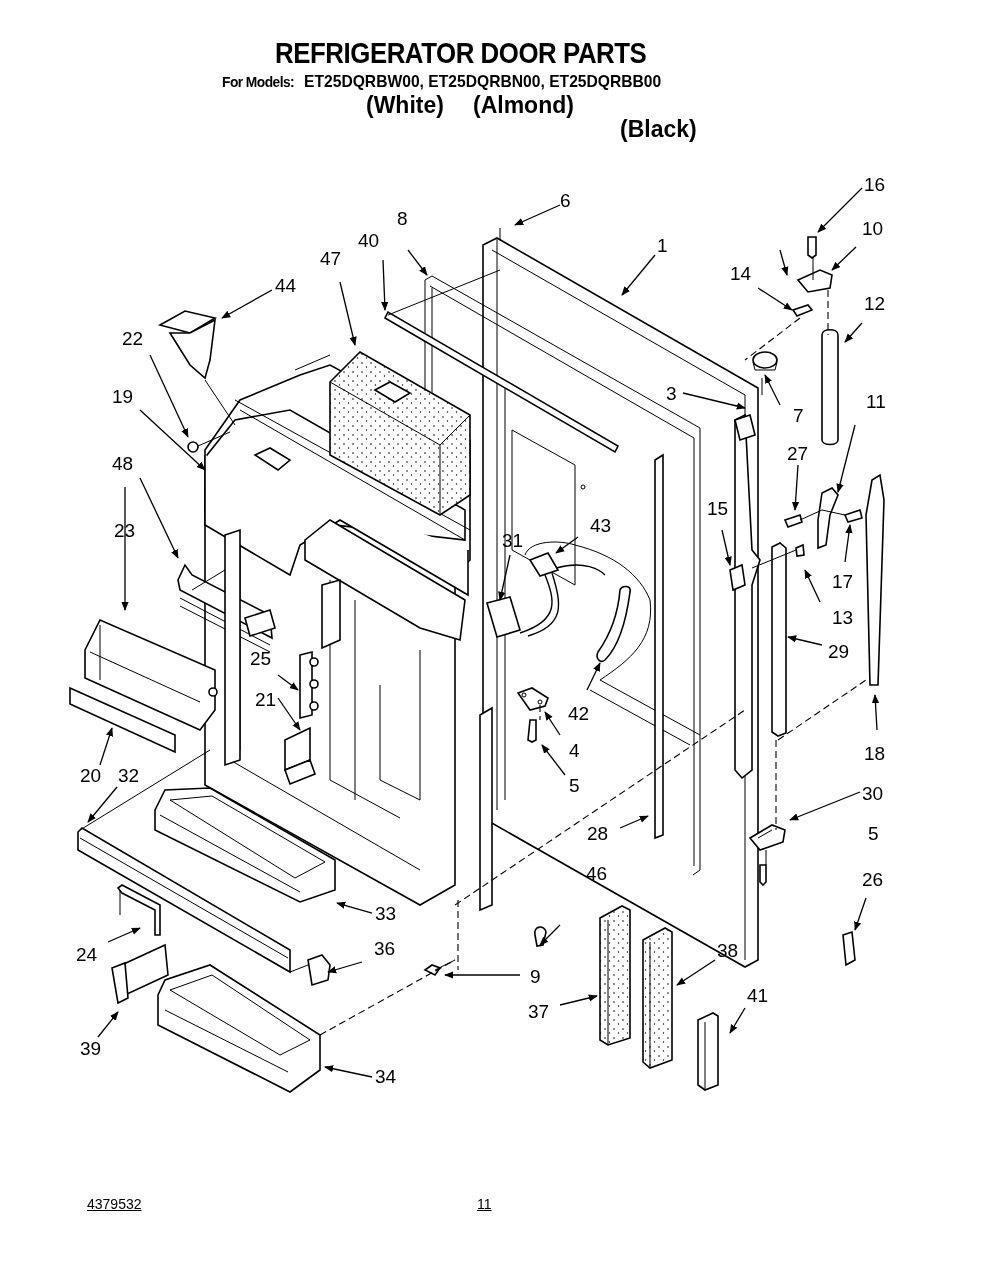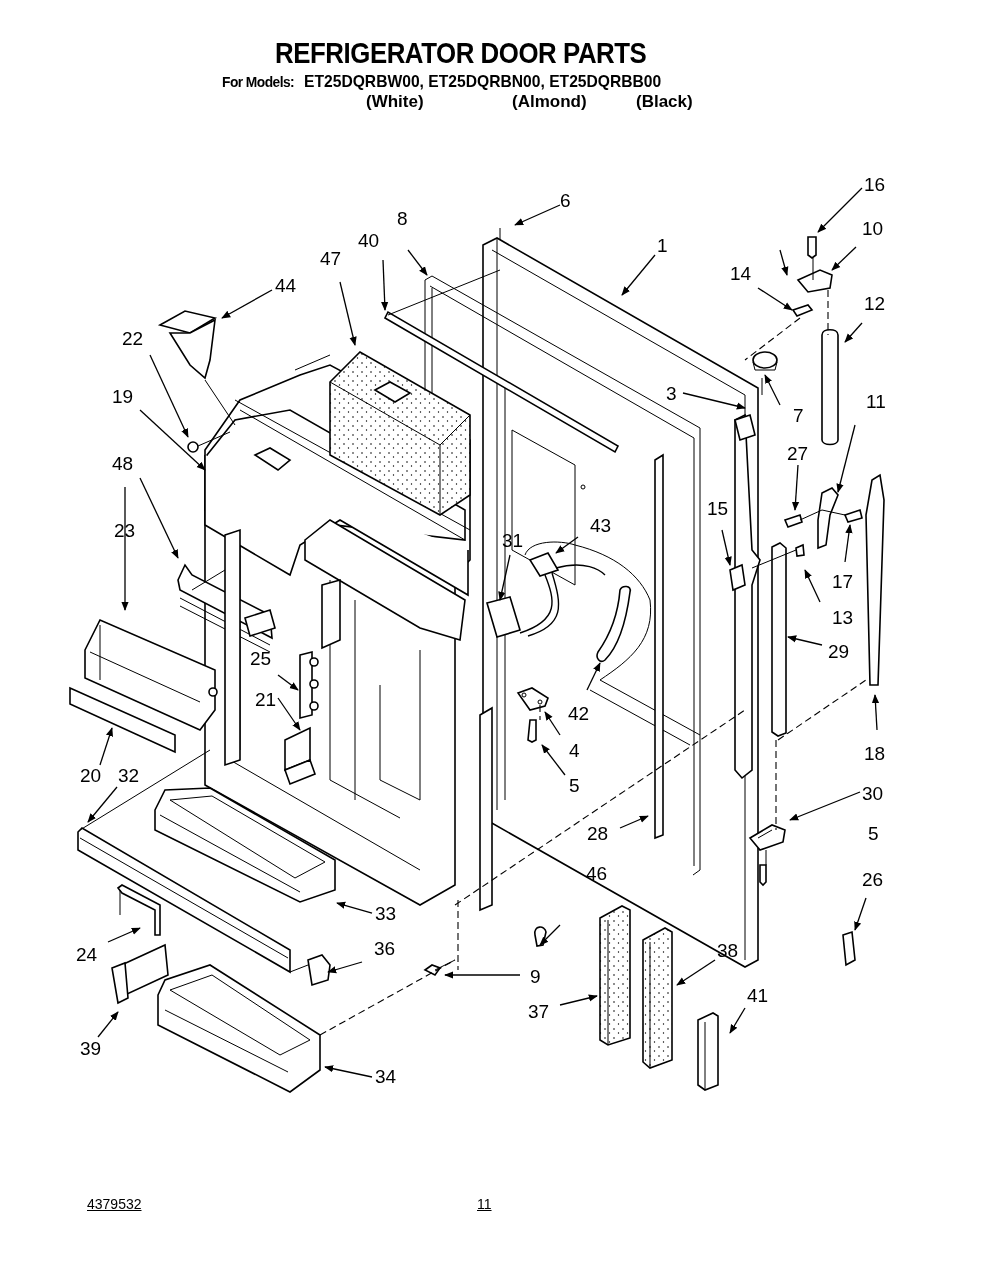--- a/index.html
+++ b/index.html
@@ -3,21 +3,21 @@
 <meta charset="utf-8">
 <style>
   html, body { margin: 0; padding: 0; background: #ffffff; }
   body { width: 1000px; height: 1274px; position: relative; overflow: hidden;
          font-family: "Liberation Sans", sans-serif; color: #000; }
   .title { position: absolute; left: 275px; top: 36px; font-size: 30px; font-weight: bold;
            letter-spacing: -0.5px; transform: scaleX(0.86); transform-origin: left top; white-space: nowrap; }
   .models { position: absolute; left: 222px; top: 72px; font-size: 17px; font-weight: bold; white-space: nowrap;
             transform: scaleX(0.92); transform-origin: left top; }
   .models .lbl { font-size: 15px; letter-spacing: -0.6px; margin-right: 6px; }
-  .variant { position: absolute; top: 92px; font-size: 17px; font-weight: bold; white-space: nowrap; }
+  .variant { position: absolute; top: 92px; font-size: 23px; font-weight: bold; white-space: nowrap; }
   .footer { position: absolute; top: 1196px; font-size: 14px; text-decoration: underline; }
   svg#diagram { position: absolute; left: 0; top: 0; }
   .callout { font-family: "Liberation Sans", sans-serif; font-size: 19px; fill: #000; }
   .ln { stroke: #000; stroke-width: 1.4; fill: none; }
   .thin { stroke: #000; stroke-width: 1; fill: none; }
   .part { stroke: #000; stroke-width: 1.6; fill: #fff; }
   .dash { stroke: #000; stroke-width: 1.1; fill: none; stroke-dasharray: 7 4; }
   .foam { stroke: #000; stroke-width: 1.6; fill: url(#dots); }
   .arrow { stroke: #000; stroke-width: 1.3; fill: none; marker-end: url(#ah); }
 </style>
@@ -25,22 +25,22 @@
 <body>
 
 <div class="title">REFRIGERATOR DOOR PARTS</div>
 <div class="models">
   <span class="lbl">For Models:</span>
   <span>ET25DQRBW00,</span>
   <span>ET25DQRBN00,</span>
   <span>ET25DQRBB00</span>
 </div>
 <div class="variant" style="left:366px;">(White)</div>
-<div class="variant" style="left:512px;text-align:center;">(Almond)</div>
-<div class="variant" style="left:636px;">(Black)</div>
+<div class="variant" style="left:473px;text-align:center;">(Almond)</div>
+<div class="variant" style="left:620px;margin-top:24px;">(Black)</div>
 
 <svg id="diagram" width="1000" height="1274" viewBox="0 0 1000 1274">
   <defs>
     <marker id="ah" viewBox="0 0 10 10" refX="9" refY="5" markerWidth="7" markerHeight="7" orient="auto-start-reverse">
       <path d="M0,1 L10,5 L0,9 z" fill="#000"></path>
     </marker>
     <pattern id="dots" width="9" height="9" patternUnits="userSpaceOnUse">
       <rect width="9" height="9" fill="#fff"></rect>
       <circle cx="2" cy="3" r="0.8" fill="#000"></circle>
       <circle cx="6.5" cy="7" r="0.7" fill="#000"></circle>

